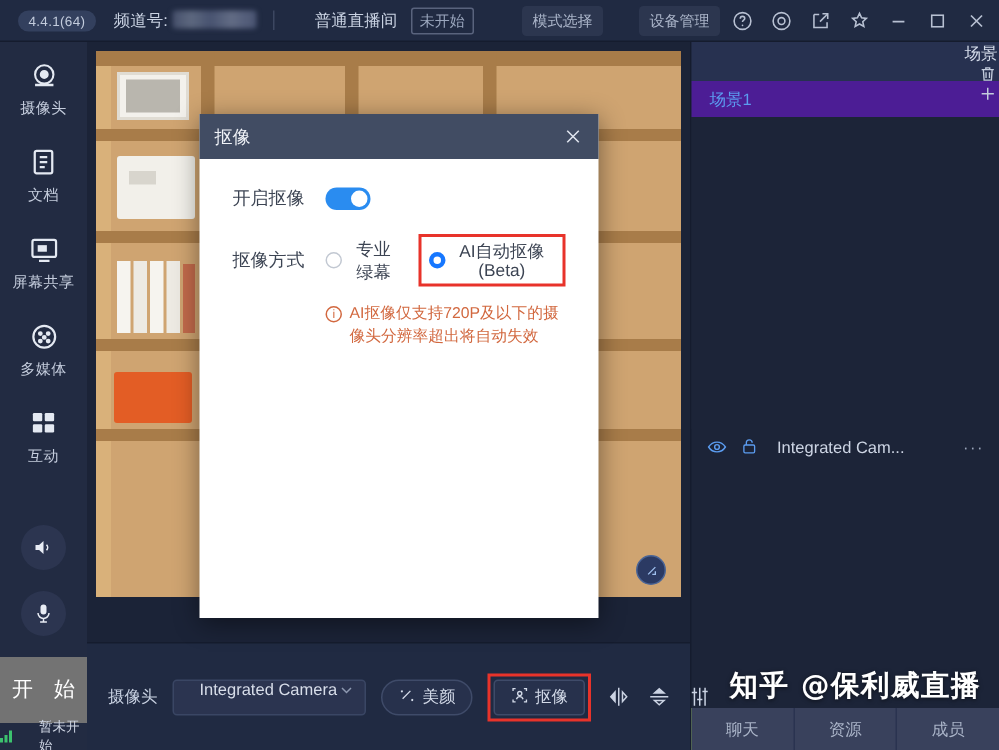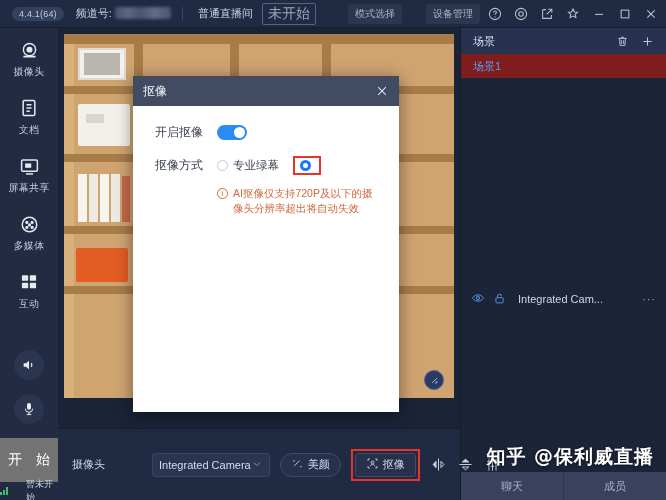--- a/index.html
+++ b/index.html
@@ -23,21 +23,21 @@
   }
   .tb-label{ font-size:11px; color:#c9d2e2; margin-left:12px; white-space:nowrap;}
   .blur-box{
     display:inline-block; width:56px; height:12px; margin-left:3px;
     vertical-align:-2px; border-radius:2px;
     background:linear-gradient(90deg,#46506b 0%,#5d687f 22%,#485370 45%,#626c85 70%,#4a5472 100%);
     filter:blur(1.6px);
   }
   .tb-sep{ width:1px; height:13px; background:#3c4761; margin:0 11px; }
   .tb-outline{
-    font-size:14px; color:#9aa6bd; border:1px solid #5a6party; padding:1px 5px;
+    font-size:10px; color:#9aa6bd; border:1px solid #5a6party; padding:1px 5px;
     border:1px solid #59637d; border-radius:2px; margin-left:9px; white-space:nowrap;
   }
   .tb-spacer{ flex:1; }
   .tb-btn{
     font-size:10px; color:#aab4c8; background:#2c364f; border-radius:3px;
     padding:3px 7px; margin-left:24px; white-space:nowrap; cursor:pointer;
   }
   .tb-icon{
     width:22px; height:22px; margin-left:4px; display:flex;
     align-items:center; justify-content:center; cursor:pointer; color:#b7c0d2;
@@ -137,48 +137,48 @@
     border:1px solid #d2683f; color:#d2683f; font-size:8px;
     display:flex; align-items:center; justify-content:center; margin-top:2px;
   }
 
   
   .right{
     position:absolute; top:28px; right:0; width:206px; bottom:28px;
     background:#1c2438; border-left:1px solid #151c2e;
   }
   .panel-head{
-    height:26px; background:#273150; display:flex; align-items:center;
-    padding:0 12px; font-size:11px; color:#d5dcea;
+    height:26px; background:#273150; display:flex; align-items:flex-end;
+    padding:0 1px; font-size:11px; color:#d5dcea;flex-direction:column;
   }
   .panel-head .t{ flex:1; }
   .phi{ margin-left:12px; cursor:pointer; color:#c3ccdd; display:flex; }
   .scene-item{
     height:24px; display:flex; align-items:center; padding:0 12px;
-    font-size:11px; color:#5b9cf0; background:#7f1d1d; cursor:pointer;
+    font-size:11px; color:#5b9cf0; background:#4c1d95; cursor:pointer;
   }
   .scene-body{ height:208px; background:#1c2438; }
   .asset-row{
     height:26px; display:flex; align-items:center; padding:0 10px;
     gap:8px; font-size:11px; color:#cdd5e4; cursor:pointer;
   }
   .asset-name{ flex:1; margin-left:4px; white-space:nowrap; overflow:hidden; }
   .asset-dots{ color:#9aa5ba; letter-spacing:1px; cursor:pointer; }
 
   
   .bottombar{
     position:absolute; left:58px; right:206px; bottom:0; height:72px;
     background:#202a42; display:flex; align-items:center; padding:0 14px;
     gap:10px; border-top:1px solid #151c2e;
   }
   .bb-lbl{ font-size:11px; color:#c9d2e2; white-space:nowrap; }
   .select{
     width:140px; height:24px; background:#2b3консол; background:#2b3450;
-    border:1px solid #3a4664; border-radius:3px; display:flex; align-items:center;
-    padding:0 6px 0 6px; font-size:11px; color:#d7dde9; cursor:pointer;margin-left:37px;
+    border:1px solid #3a4664; border-radius:3px; display:flex; align-items:flex-start;
+    padding:0 6px 0 17px; font-size:11px; color:#d7dde9; cursor:pointer;
   }
   .select .sv{ flex:1; white-space:nowrap; overflow:hidden; }
   .pill-btn{
     height:24px; border:1px solid #3f4b69; border-radius:12px; background:#27314c;
     display:flex; align-items:center; gap:4px; padding:0 10px;
     font-size:11px; color:#d4dbe9; cursor:pointer; white-space:nowrap;
   }
   .keybtn-wrap{ border:2px solid #e8332a; padding:2px; }
   .ico-btn{
     width:24px; height:24px; display:flex; align-items:center; justify-content:center;
@@ -209,21 +209,21 @@
 <body>
 
 <div id="app">
 
   <div class="titlebar">
     <div class="ver-pill">4.4.1(64)</div>
     <div class="tb-label">
       <span>频道号:</span><span class="blur-box"></span>
     </div>
     <div class="tb-sep"></div>
-    <div class="tb-label" style="margin-left:4px">普通直播间</div>
+    <div class="tb-label" style="margin-left:16px">普通直播间</div>
     <div class="tb-outline">未开始</div>
     <div class="tb-spacer"></div>
     <div class="tb-btn">模式选择</div>
     <div class="tb-btn">设备管理</div>
     <div class="tb-icon">
       <svg width="14" height="14" viewBox="0 0 16 16" fill="none" stroke="currentColor" stroke-width="1.2">
         <circle cx="8" cy="8" r="6.4"></circle>
           <path d="M6.3 6.2c0-1 .8-1.7 1.7-1.7s1.7.7 1.7 1.6c0 1.3-1.7 1.3-1.7 2.6"></path>
           <circle cx="8" cy="11.3" r=".65" fill="currentColor" stroke="none"></circle>
       </svg>
@@ -407,20 +407,21 @@
       </div>
       <div class="row">
         <span class="row-lbl">抠像方式</span>
         <span class="radio-opt">
           <span class="rd"></span>
           <span>专业绿幕</span>
         </span>
         <span class="hl-box">
           <span class="radio-opt">
             <span class="rd on"></span>
+            <span>AI自动抠像(Beta)</span>
           </span>
         </span>
       </div>
       <div class="note">
         <span class="note-i">i</span>
         <span>AI抠像仅支持720P及以下的摄像头分辨率超出将自动失效</span>
       </div>
     </div>
   </div>
 
@@ -510,16 +511,17 @@
         <path d="M7 3.5v17M12 3.5v17M17 3.5v17"></path>
           <path d="M4.5 8h5M9.5 14.5h5M14.5 7h5"></path>
       </svg>
     </div>
   </div>
 
   <div class="watermark">知乎 @保利威直播</div>
 
   <div class="tabs">
     <div class="tab">聊天</div>
+    <div class="tab">资源</div>
     <div class="tab">成员</div>
   </div>
 
 </div>
 
 </body></html>

